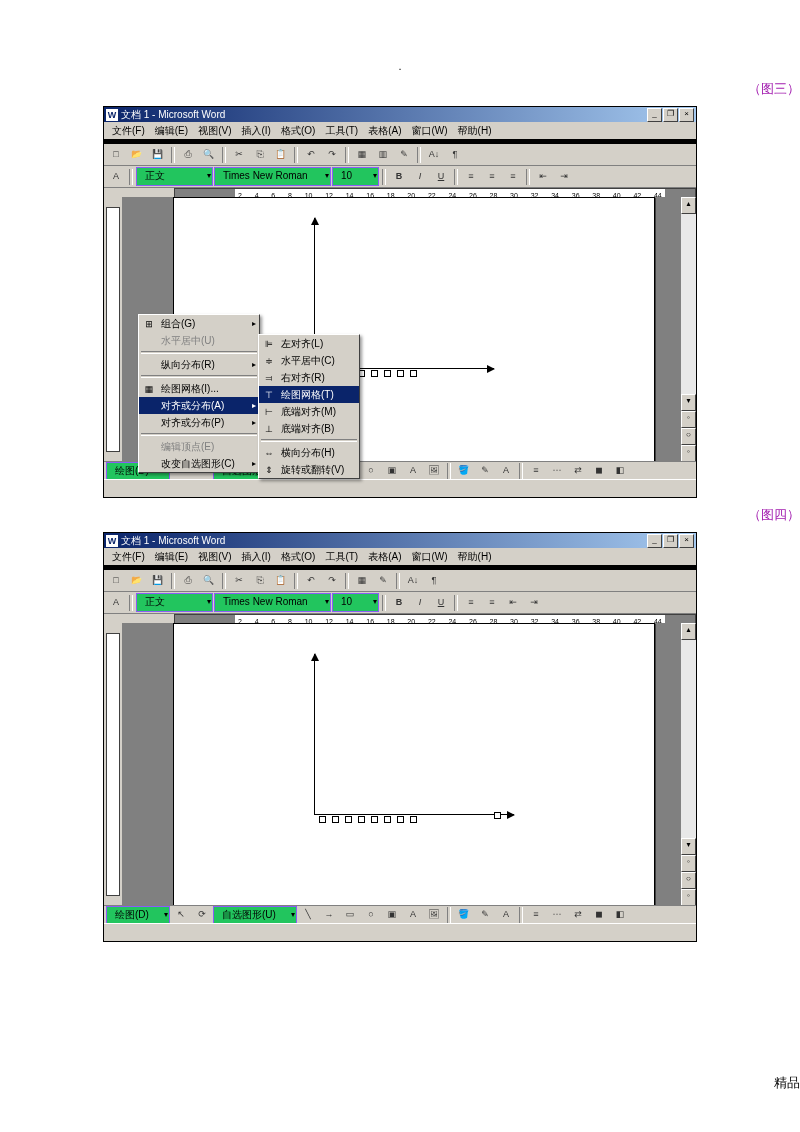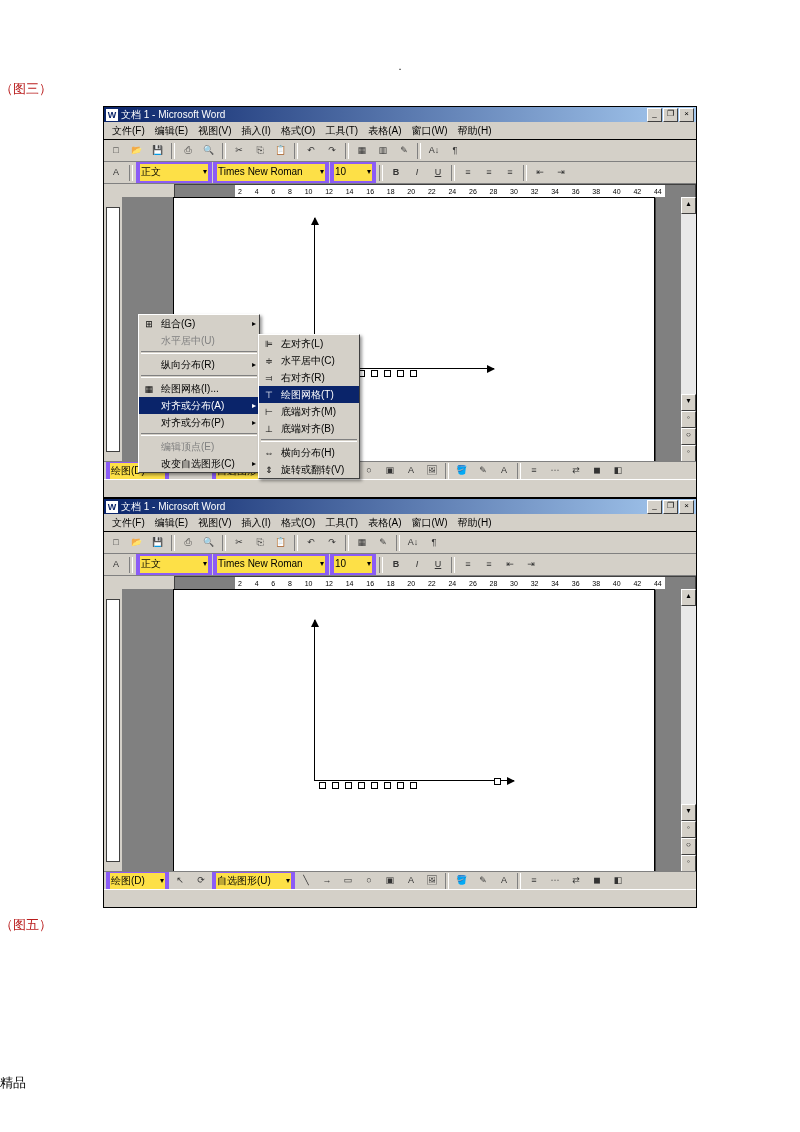--- a/index.html
+++ b/index.html
@@ -1,32 +1,32 @@
 <!DOCTYPE html>
 <html><head>
 <meta charset="utf-8">
 <style>
 body{margin:0;padding:0;background:#fff;font-family:"SimSun","Microsoft YaHei",sans-serif;font-size:12px}
 .page{width:800px;height:1132px;margin:0 auto;position:relative;background:#fff}
 .dot-header{text-align:center;font-size:11px;color:#000;padding-top:60px}
-.caption{text-align:left;font-size:13px;color:#b91c1c;padding:8px 0}
-.footer{position:absolute;bottom:40px;left:0;right:0;text-align:left;font-size:13px}
+.caption{text-align:right;font-size:13px;color:#a21caf;padding:8px 0}
+.footer{position:absolute;bottom:40px;left:0;right:0;text-align:right;font-size:13px}
 .word-screenshot{position:relative;width:592px;height:390px;margin:0 auto;background:#808080;border:1px solid #000}
 .word-screenshot.tall{height:408px}
 .titlebar{height:15px;background:linear-gradient(to right,#0a246a,#a6caf0);color:#fff;font-size:10px;display:flex;align-items:center;padding:0 2px;justify-content:space-between}
 .titlebar .left{display:flex;align-items:center;gap:3px}
 .titlebar .wicon{width:12px;height:12px;background:#fff;color:#0a246a;font-size:9px;font-weight:bold;text-align:center;line-height:12px}
 .win-btns{display:flex;gap:1px}
 .win-btn{width:13px;height:12px;background:#d4d0c8;border:1px solid #fff;border-right-color:#404040;border-bottom-color:#404040;font-size:8px;text-align:center;line-height:10px;color:#000}
-.menubar{height:17px;background:#d4d0c8;display:flex;align-items:center;font-size:10px;padding:0 3px;border-bottom:1px solid #000000}
+.menubar{height:17px;background:#d4d0c8;display:flex;align-items:center;font-size:10px;padding:0 3px;border-bottom:5px solid #000000}
 .menubar span{padding:0 5px;cursor:default}
 .toolbar{height:21px;background:#d4d0c8;border-bottom:1px solid #808080;display:flex;align-items:center;padding:0 2px;gap:1px;overflow:hidden}
 .tbtn{width:18px;height:18px;background:#d4d0c8;border:1px solid #d4d0c8;font-size:9px;text-align:center;line-height:16px;color:#333}
 .tsep{width:2px;height:16px;border-left:1px solid #808080;border-right:1px solid #fff;margin:0 2px}
-.tdrop{height:17px;background:#fde047;border:4px solid #8b5cf6;font-size:10px;padding:0 12px 0 1px;line-height:15px;position:relative}
+.tdrop{height:17px;background:#22c55e;border:1px solid #8b5cf6;font-size:10px;padding:0 12px 0 8px;line-height:15px;position:relative}
 .tdrop::after{content:"▾";position:absolute;right:1px;font-size:8px}
 .ruler-h{height:15px;background:#d4d0c8;border-bottom:1px solid #808080;position:relative;overflow:hidden;display:flex}
 .ruler-h .gutter{width:70px;background:#d4d0c8}
 .ruler-h .scale{flex:1;background:#fff;border:1px solid #404040;position:relative;font-size:8px}
 .ruler-h .scale::before{content:"";position:absolute;left:0;top:0;bottom:0;width:60px;background:#808080}
 .ruler-h .scale::after{content:"";position:absolute;right:0;top:0;bottom:0;width:30px;background:#808080}
 .ruler-ticks{position:absolute;left:60px;right:30px;top:0;bottom:0;display:flex;justify-content:space-between;align-items:center;padding:0 3px;font-size:7px;color:#000}
 .doc-area{position:absolute;top:90px;bottom:35px;left:0;right:0;display:flex}
 .ruler-v{width:18px;background:#d4d0c8;border-right:1px solid #808080;position:relative}
 .ruler-v .scale{position:absolute;top:10px;left:2px;right:2px;bottom:10px;background:#fff;border:1px solid #404040}
@@ -270,20 +270,21 @@
           <span class="ctx-icon">⇔</span>
           <span>横向分布(H)</span>
         </div>
       <div class="ctx-item">
           <span class="ctx-icon">⇕</span>
           <span>旋转或翻转(V)</span>
         </div>
     </div>
   </div>
 
+  <div class="caption">（图四）</div>
 
   <div class="word-screenshot tall">
     <div class="titlebar">
       <div class="left">
         <span class="wicon">W</span>
         <span>文档 1 - Microsoft Word</span>
       </div>
       <div class="win-btns">
         <div class="win-btn">_</div>
         <div class="win-btn">❐</div>
@@ -417,15 +418,14 @@
       <div class="tsep"></div>
       <div class="tbtn">≡</div>
       <div class="tbtn">⋯</div>
       <div class="tbtn">⇄</div>
       <div class="tbtn">◼</div>
       <div class="tbtn">◧</div>
     </div>
     <div class="statusbar"></div>
   </div>
 
-  <div class="caption">（图五）</div>
   <div class="footer">精品</div>
 </div>
 
 </body></html>

